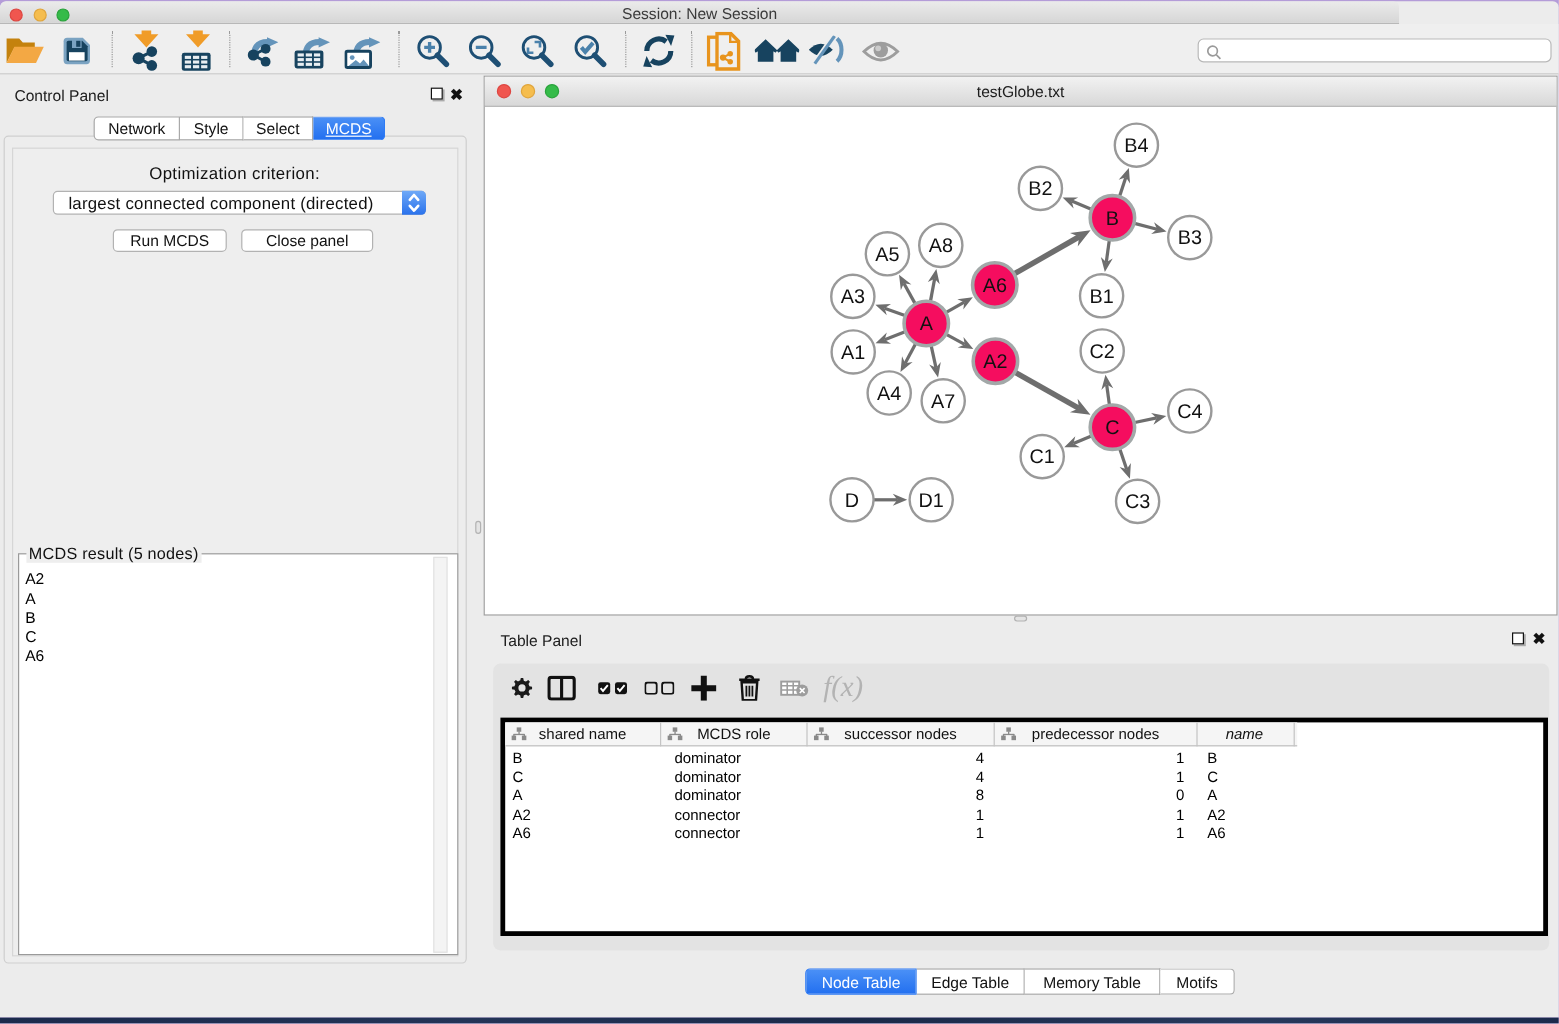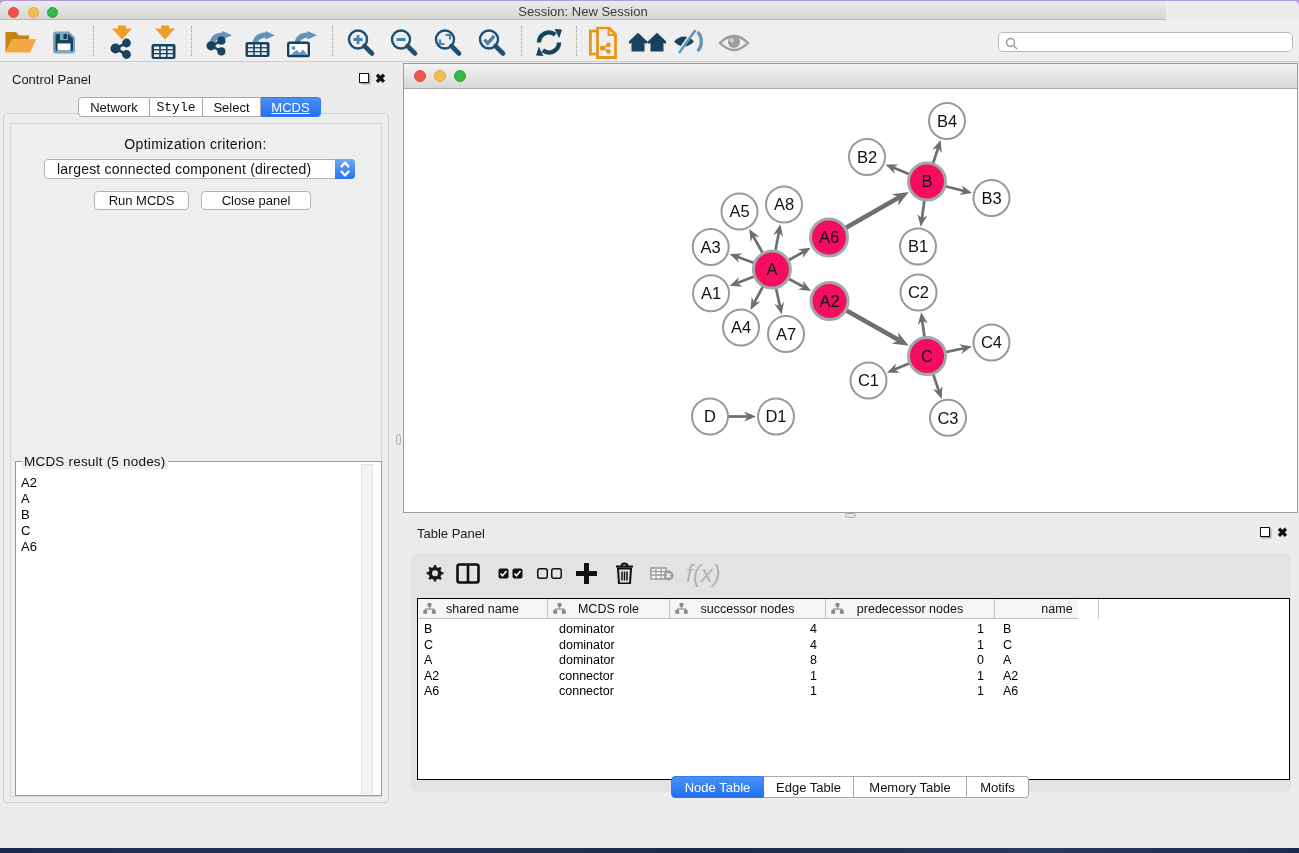--- a/index.html
+++ b/index.html
@@ -39,25 +39,25 @@
 #mcdsbox .sb { position:absolute; right:8px; top:2px; width:12px; height:330px; background:#f4f4f4; border:1px solid #e2e2e2; }
 
 #netwin { position:absolute; left:403px; top:62px; width:895px; height:450px; background:#fff; border:1px solid #9e9e9e; }
 #nettitle { position:absolute; left:0; top:0; width:893px; height:25px; z-index:2; background:linear-gradient(#f2f2f2,#d8d8d8); border-bottom:1px solid #aaaaaa; }
 #nettitle .t { position:absolute; top:5px; width:100%; text-align:center; font-size:13px; color:#1c1c1c; }
 #netcanvas { position:absolute; left:0; top:25px; width:893px; height:422px; } #netcanvas svg { display:block; }
 
 #tpanel { position:absolute; left:403px; top:518px; width:896px; height:297px; }
 #tpanel .hdr { position:absolute; left:14px; top:7px; font-size:13px; color:#1c1c1c; }
 #tcontainer { position:absolute; left:8px; top:34px; width:880px; height:239px; background:#e3e3e3; border-radius:6px; }
-#ttable { position:absolute; left:14px; top:79px; width:873px; height:182px; background:#fff; border:1px solid #000000; }
+#ttable { position:absolute; left:14px; top:79px; width:873px; height:182px; background:#fff; border:4px solid #000000; }
 #thead { position:absolute; left:0; top:0; height:20px; background:#f5f5f5; border-bottom:1px solid #c0c0c0; }
 .thcell { position:absolute; top:0; height:20px; border-right:1px solid #c4c4c4; font-size:12.5px; color:#111; text-align:center; line-height:20px; }
 .trow { position:absolute; font-size:12.5px; color:#000; height:15.5px; line-height:15.5px; }
-#ttabs { position:absolute; left:268px; top:257px; display:flex; } #ttabs .tab { height:22px; line-height:21px; }
+#ttabs { position:absolute; left:268px; top:288px; display:flex; } #ttabs .tab { height:22px; line-height:21px; }
 
 #status { position:absolute; left:0; top:815px; width:1299px; height:31px; background:#ececec; border-top:1px solid #c4c4c4; }
 #listbtn { position:absolute; left:11px; top:9px; width:27px; height:19px; border:1px solid #9e9e9e; border-radius:3px; background:#f2f2f2; }
 #membtn { position:absolute; left:1214px; top:6px; width:75px; height:23px; border:1px solid #b0b0b0; background:#f4f4f4; font-size:12px; color:#111; line-height:22px; }
 #membtn .dot { position:absolute; left:7px; top:5px; width:13px; height:13px; border-radius:50%; background:#1f9939; }
 #membtn .txt { position:absolute; left:26px; }
 </style>
 </head>
 <body>
 <div id="win">
@@ -231,21 +231,21 @@
         </svg>
       </div>
     </div>
   <div id="ctrl">
     <div class="hdr">Control Panel</div>
     <div class="winbtn-sq" style="left:359px;top:10px;"></div>
     <div class="winbtn-x" style="left:375px;top:11px;">✖</div>
     <div class="outer"></div>
     <div class="tabs" style="left:78px;top:34px;">
       <div class="tab first" style="width:72px;">Network</div>
-      <div class="tab" style="width:53px;font-family:Liberation Mono, monospace;">Style</div>
+      <div class="tab" style="width:53px;">Style</div>
       <div class="tab" style="width:58px;">Select</div>
       <div class="tab last sel" style="width:60px;text-decoration:underline;">MCDS</div>
     </div>
     <div class="inner"></div>
     <div id="combo">largest connected component (directed)
       <div class="cap"><svg width="20" height="20" viewBox="0 0 20 20">
             <path d="M6.5 7.5 L10 3.5 L13.5 7.5" stroke="#fff" stroke-width="2.2" fill="none" stroke-linecap="round" stroke-linejoin="round"></path>
             <path d="M6.5 12.5 L10 16.5 L13.5 12.5" stroke="#fff" stroke-width="2.2" fill="none" stroke-linecap="round" stroke-linejoin="round"></path>
           </svg></div>
     </div>
@@ -256,20 +256,21 @@
       <div class="legend">MCDS result (5 nodes)</div>
       <div class="items">A2<br>A<br>B<br>C<br>A6</div>
       <div class="sb"></div>
     </div>
   </div>
   <div id="netwin">
     <div id="nettitle">
       <div class="light" style="left:9.5px;top:5.5px;width:12px;height:12px;background:#f0564f;border:0.5px solid #dd4742;"></div>
       <div class="light" style="left:29.5px;top:5.5px;width:12px;height:12px;background:#f5bd4e;border:0.5px solid #e0a53c;"></div>
       <div class="light" style="left:49.5px;top:5.5px;width:12px;height:12px;background:#35bb49;border:0.5px solid #2aa33c;"></div>
+      <div class="t">testGlobe.txt</div>
     </div>
     <div id="netcanvas">
       <svg width="893" height="422" viewBox="404 89 893 422">
           <g stroke="#6e6e6e" fill="#6e6e6e">
 <line x1="762.6" y1="253.0" x2="753.2" y2="236.1" stroke-width="2.7"></line>
 <polygon points="749.2,229.0 750.7,241.9 753.2,236.1 759.5,237.0" stroke="none"></polygon>
 <line x1="775.4" y1="250.9" x2="778.9" y2="232.2" stroke-width="2.7"></line>
 <polygon points="780.3,224.2 773.2,235.0 778.9,232.2 783.1,236.9" stroke="none"></polygon>
 <line x1="754.1" y1="263.0" x2="737.1" y2="256.8" stroke-width="2.7"></line>
 <polygon points="729.5,253.9 739.0,262.8 737.1,256.8 742.5,253.4" stroke="none"></polygon>
@@ -394,21 +395,21 @@
         <path d="M7 9.5 v9 M9.5 9.5 v9 M12 9.5 v9" stroke="#111" stroke-width="1.5"></path>
       </svg>
       <svg style="position:absolute;left:247.0px;top:46.5px" width="24" height="15" viewBox="0 0 24 15">
         <g stroke="#9d9d9d">
           <rect x="1" y="2" width="15" height="11" fill="#fff" stroke-width="1.6"></rect>
           <path d="M1 5.5 h15 M1 9 h15 M6 2.5 v10 M11 2.5 v10" stroke-width="1.3"></path>
         </g>
         <circle cx="18.5" cy="9.5" r="5" fill="#9d9d9d"></circle>
         <path d="M16.5 7.5 l4 4 M20.5 7.5 l-4 4" stroke="#fff" stroke-width="1.4"></path>
       </svg>
-      <div style="position:absolute;left:283px;top:41px;font-family:Liberation Sans, sans-serif;font-style:italic;font-size:24px;color:#b3b3b3;">f(x)</div>
+      <div style="position:absolute;left:283px;top:41px;font-family:Liberation Serif, serif;font-style:italic;font-size:24px;color:#b3b3b3;">f(x)</div>
     <div id="ttable">
       <div id="thead" style="width:660px;">
           <div class="thcell" style="left:0px;width:130px;"><svg width="13" height="12" viewBox="0 0 13 12" style="position:absolute;left:5px;top:4px">
               <g fill="#8a8a8a">
                 <rect x="4.6" y="0" width="3.8" height="3.8"></rect>
                 <rect x="0.3" y="7" width="3.8" height="3.8"></rect>
                 <rect x="8.9" y="7" width="3.8" height="3.8"></rect>
                 <rect x="6" y="3.5" width="1.1" height="2.5"></rect>
                 <rect x="2" y="5.5" width="9.2" height="1.1"></rect>
                 <rect x="1.7" y="5.8" width="1.1" height="2"></rect>
@@ -441,21 +442,21 @@
               <g fill="#8a8a8a">
                 <rect x="4.6" y="0" width="3.8" height="3.8"></rect>
                 <rect x="0.3" y="7" width="3.8" height="3.8"></rect>
                 <rect x="8.9" y="7" width="3.8" height="3.8"></rect>
                 <rect x="6" y="3.5" width="1.1" height="2.5"></rect>
                 <rect x="2" y="5.5" width="9.2" height="1.1"></rect>
                 <rect x="1.7" y="5.8" width="1.1" height="2"></rect>
                 <rect x="10.4" y="5.8" width="1.1" height="2"></rect>
               </g>
             </svg>predecessor nodes</div>
-          <div class="thcell" style="left:598px;width:83px;">name</div>
+          <div class="thcell" style="left:575px;width:83px;font-style:italic;">name</div>
         </div>
       <div class="trow" style="left:6px;top:23.0px;width:120px;">B</div>
 <div class="trow" style="left:141px;top:23.0px;">dominator</div>
 <div class="trow" style="left:252px;top:23.0px;width:147px;text-align:right;">4</div>
 <div class="trow" style="left:408px;top:23.0px;width:158px;text-align:right;">1</div>
 <div class="trow" style="left:585px;top:23.0px;">B</div>
 <div class="trow" style="left:6px;top:38.5px;width:120px;">C</div>
 <div class="trow" style="left:141px;top:38.5px;">dominator</div>
 <div class="trow" style="left:252px;top:38.5px;width:147px;text-align:right;">4</div>
 <div class="trow" style="left:408px;top:38.5px;width:158px;text-align:right;">1</div>

